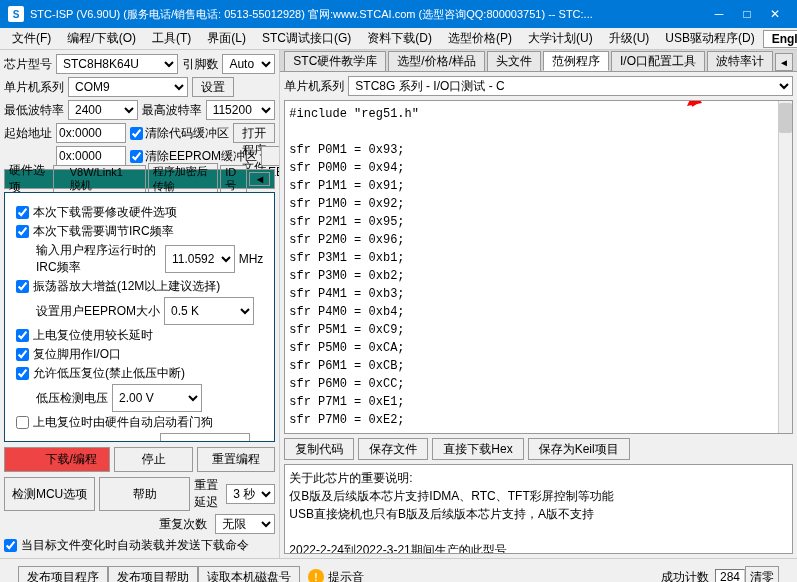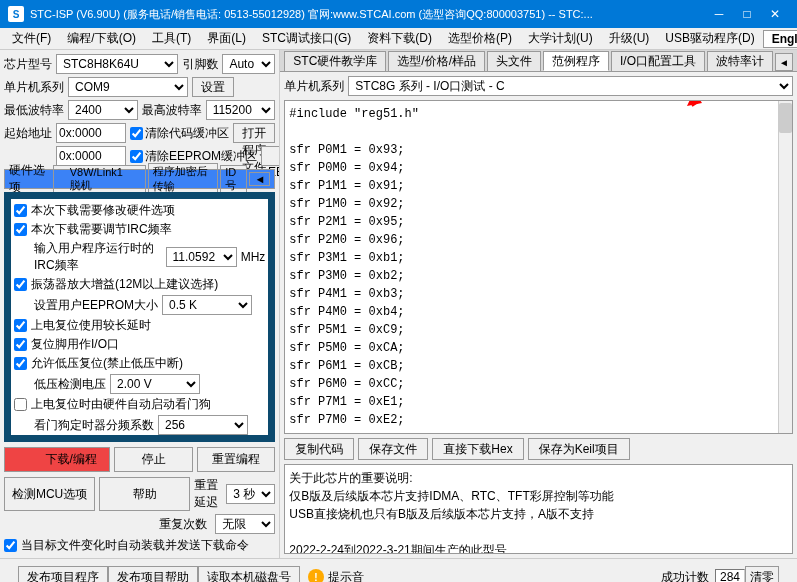--- a/index.html
+++ b/index.html
@@ -144,53 +144,53 @@
       border: 1px solid #999;
       background: #f0f0f0;
       cursor: pointer;
       height: 20px;
     }
 
     .hw-options-header {
       display: flex;
       align-items: center;
       gap: 2px;
-      background: #3b82f6;
+      background: #0f766e;
       border: 1px solid #999;
       padding: 1px 4px;
       font-size: 12px;
       height: 20px;
     }
     .hw-scroll-area {
-      border: 7px solid #0c4a6e;
+      border: 1px solid #0c4a6e;
       background: white;
       flex: 1;
       overflow-y: auto;
-      padding: 3px;
+      padding: 11px;
     }
     .check-item {
       display: flex;
       align-items: center;
       gap: 4px;
       margin-bottom: 2px;
       font-size: 12px;
     }
     .check-item input[type="checkbox"] {
       width: 13px;
       height: 13px;
     }
     .inline-row {
       display: flex;
       align-items: center;
       gap: 4px;
       margin-bottom: 2px;
       font-size: 12px;
       padding-left: 20px;
     }
-    .small-select { width: 90px; height: 20px; font-size: 12px; border: 1px solid #999; }
+    .small-select { width: 90px; height: 28px; font-size: 12px; border: 1px solid #999; }
 
     .bottom-btns {
       display: flex;
       gap: 4px;
       margin-top: 2px;
     }
     .action-btn {
       flex: 1;
       padding: 3px 4px;
       font-size: 12px;

